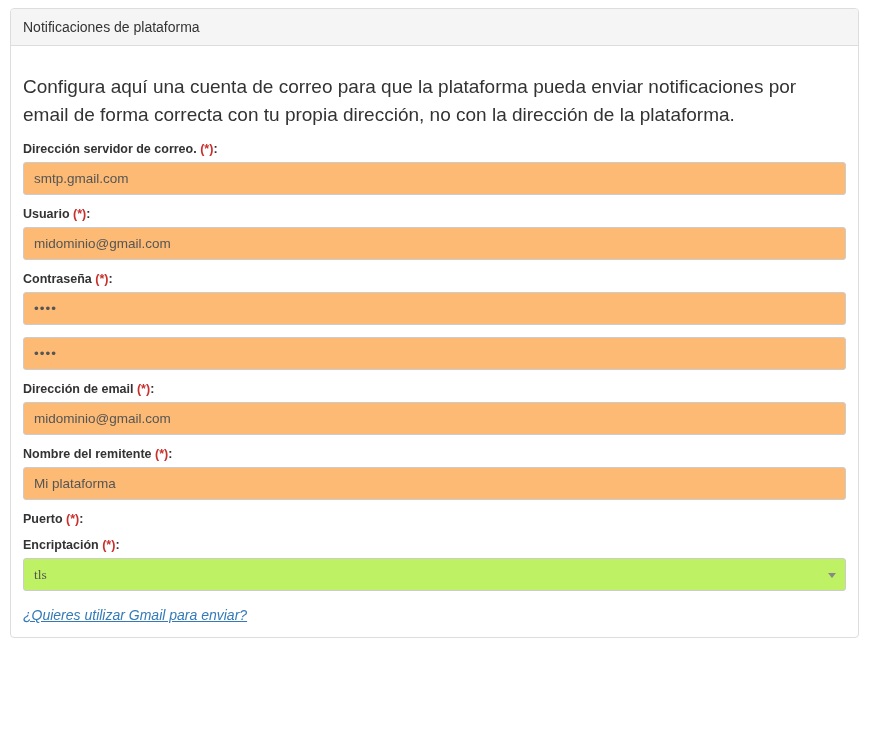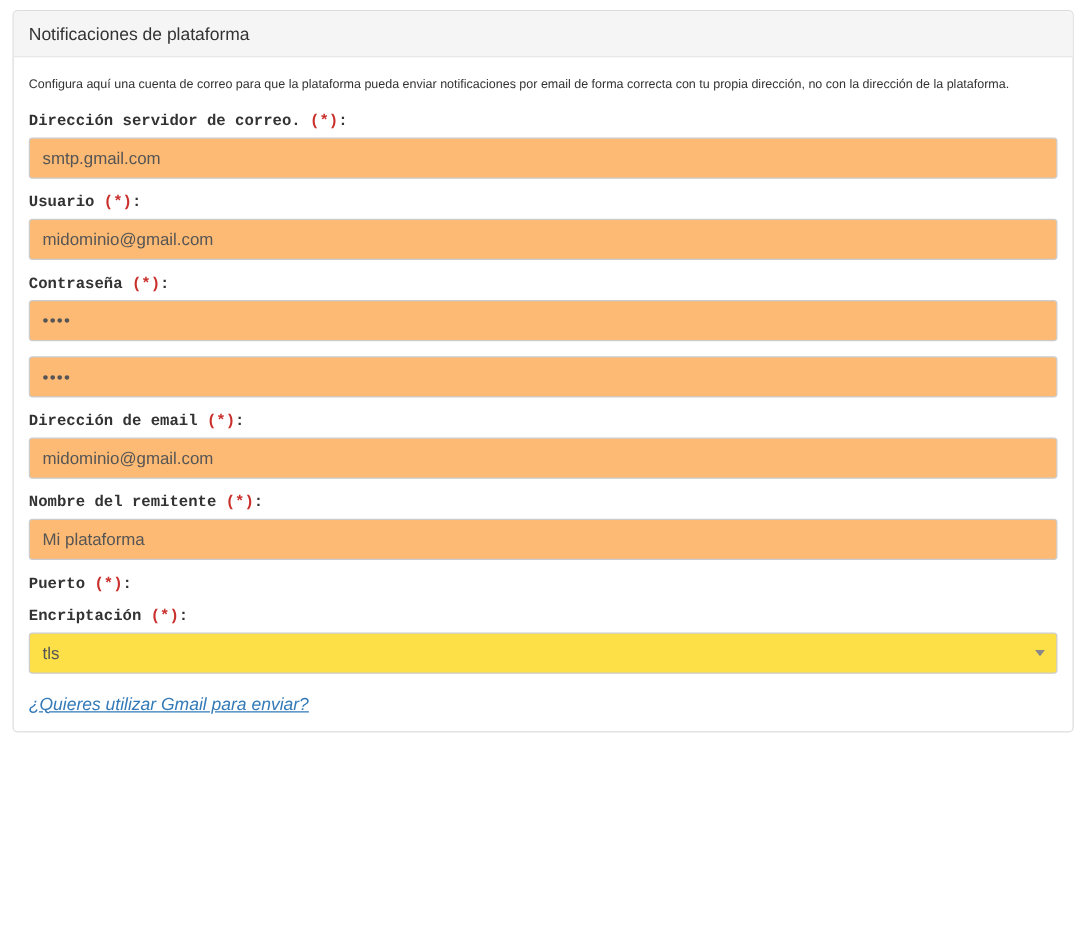--- a/index.html
+++ b/index.html
@@ -33,35 +33,34 @@
     border-bottom: 1px solid #dddddd;
     border-radius: 3px 3px 0 0;
     padding: 10px 12px;
     font-size: 14px;
     color: #333333;
   }
   .panel-body {
     padding: 12px 12px 14px 12px;
   }
   .intro {
-    font-size: 10px;
+    font-size: 19px;
     line-height: 1.45;
     color: #333333;
-    margin: 3px 0 14px 0;
+    margin: 15px 0 14px 0;
   }
   .form-group {
     margin-bottom: 12px;
   }
   .control-label {
     display: block;
     font-weight: bold;
     font-size: 12.5px;
     color: #333333;
     margin-bottom: 6px;
-    font-family: Liberation Mono, monospace;
   }
   .req {
     color: #c9302c;
     font-weight: bold;
   }
   .form-control {
     display: block;
     box-sizing: border-box;
     width: 100%;
     height: 33px;
@@ -79,21 +78,22 @@
     letter-spacing: 1px;
   }
   .select-wrap {
     position: relative;
   }
   select.form-control {
     appearance: none;
     -webkit-appearance: none;
     -moz-appearance: none;
     padding-right: 40px;
-    background: #fde047;
+    background: #bef264;
+    font-family: Liberation Serif, serif;
   }
   .caret-icon {
     position: absolute;
     right: 10px;
     top: 50%;
     margin-top: -2px;
     width: 0;
     height: 0;
     border-left: 4px solid transparent;
     border-right: 4px solid transparent;

